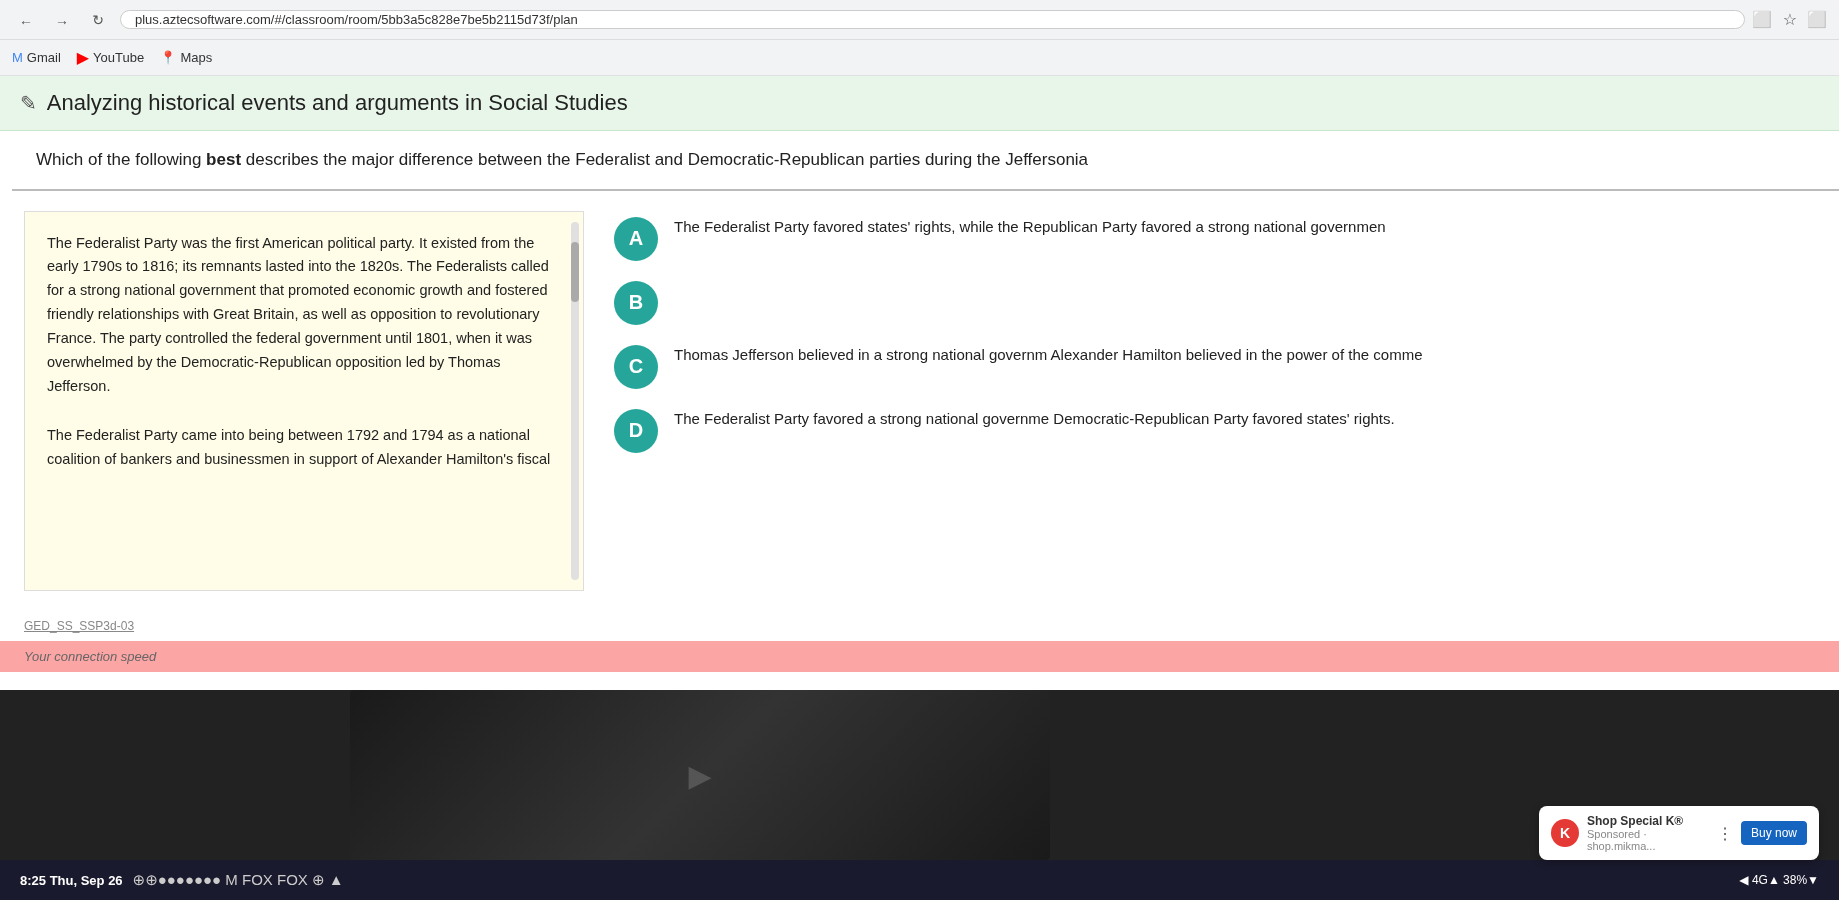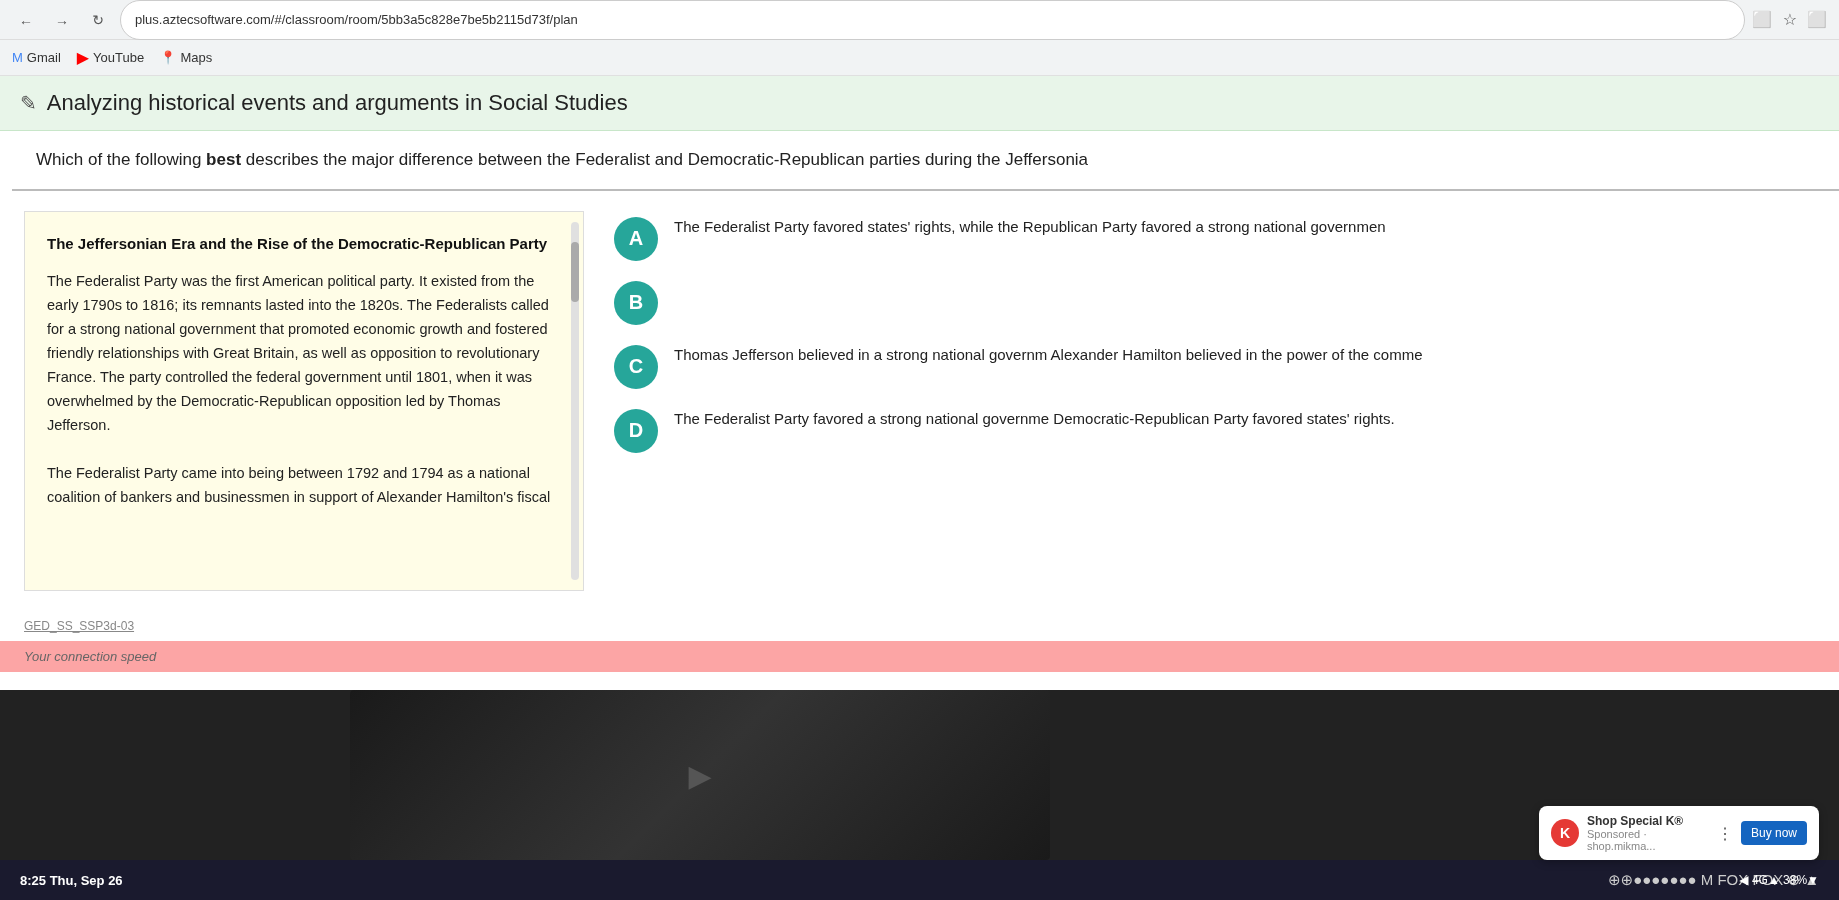--- a/index.html
+++ b/index.html
@@ -26,21 +26,21 @@
       display: flex; align-items: center; justify-content: center;
     }
     .url-bar {
       flex: 1;
       background: #fff;
       border: 1px solid #ccc;
       border-radius: 20px;
       padding: 4px 14px;
       font-size: 13px;
       color: #333;
-      height: 40px;
+      height: 19px;
     }
     .browser-icons {
       display: flex; gap: 10px; align-items: center; color: #555; font-size: 16px;
     }
 
     
     .bookmarks-bar {
       background: #f1f3f4;
       padding: 4px 12px;
       display: flex;
@@ -202,24 +202,23 @@
     .notification-bar {
       position: absolute;
       bottom: 0;
       left: 0;
       right: 0;
       height: 40px;
       background: #1a1a2e;
       display: flex;
       align-items: center;
       padding: 0 20px;
-      gap: 16px;
+      gap: 10px;
       font-size: 12px;
       color: #ccc;
-      justify-content: space-between;
     }
     .time-display {
       font-size: 13px;
       color: #fff;
       font-weight: bold;
     }
     .signal-info {
       position: absolute;
       right: 20px;
       color: #fff;
@@ -324,21 +323,20 @@
   <h1 class="page-title">Analyzing historical events and arguments in Social Studies</h1>
 </div>
 
 <div class="question-container">
   <span>Which of the following </span><strong>best</strong><span> describes the major difference between the Federalist and Democratic-Republican parties during the Jeffersonia</span>
 </div>
 
 <div class="main-content">
 
   <div class="passage-box">
-    <div class="passage-title">The Jeffersonian Era and the Rise of the Democratic-Republican Party</div>
     <div class="passage-text">The Federalist Party was the first American political party. It existed from the early 1790s to 1816; its remnants lasted into the 1820s. The Federalists called for a strong national government that promoted economic growth and fostered friendly relationships with Great Britain, as well as opposition to revolutionary France. The party controlled the federal government until 1801, when it was overwhelmed by the Democratic-Republican opposition led by Thomas Jefferson.</div>
     <br>
     <div class="passage-text">The Federalist Party came into being between 1792 and 1794 as a national coalition of bankers and businessmen in support of Alexander Hamilton's fiscal</div>
     <div class="scrollbar-track">
       <div class="scrollbar-thumb"></div>
     </div>
   </div>
 
   <div class="answers-area">
     <div class="answer-option">

